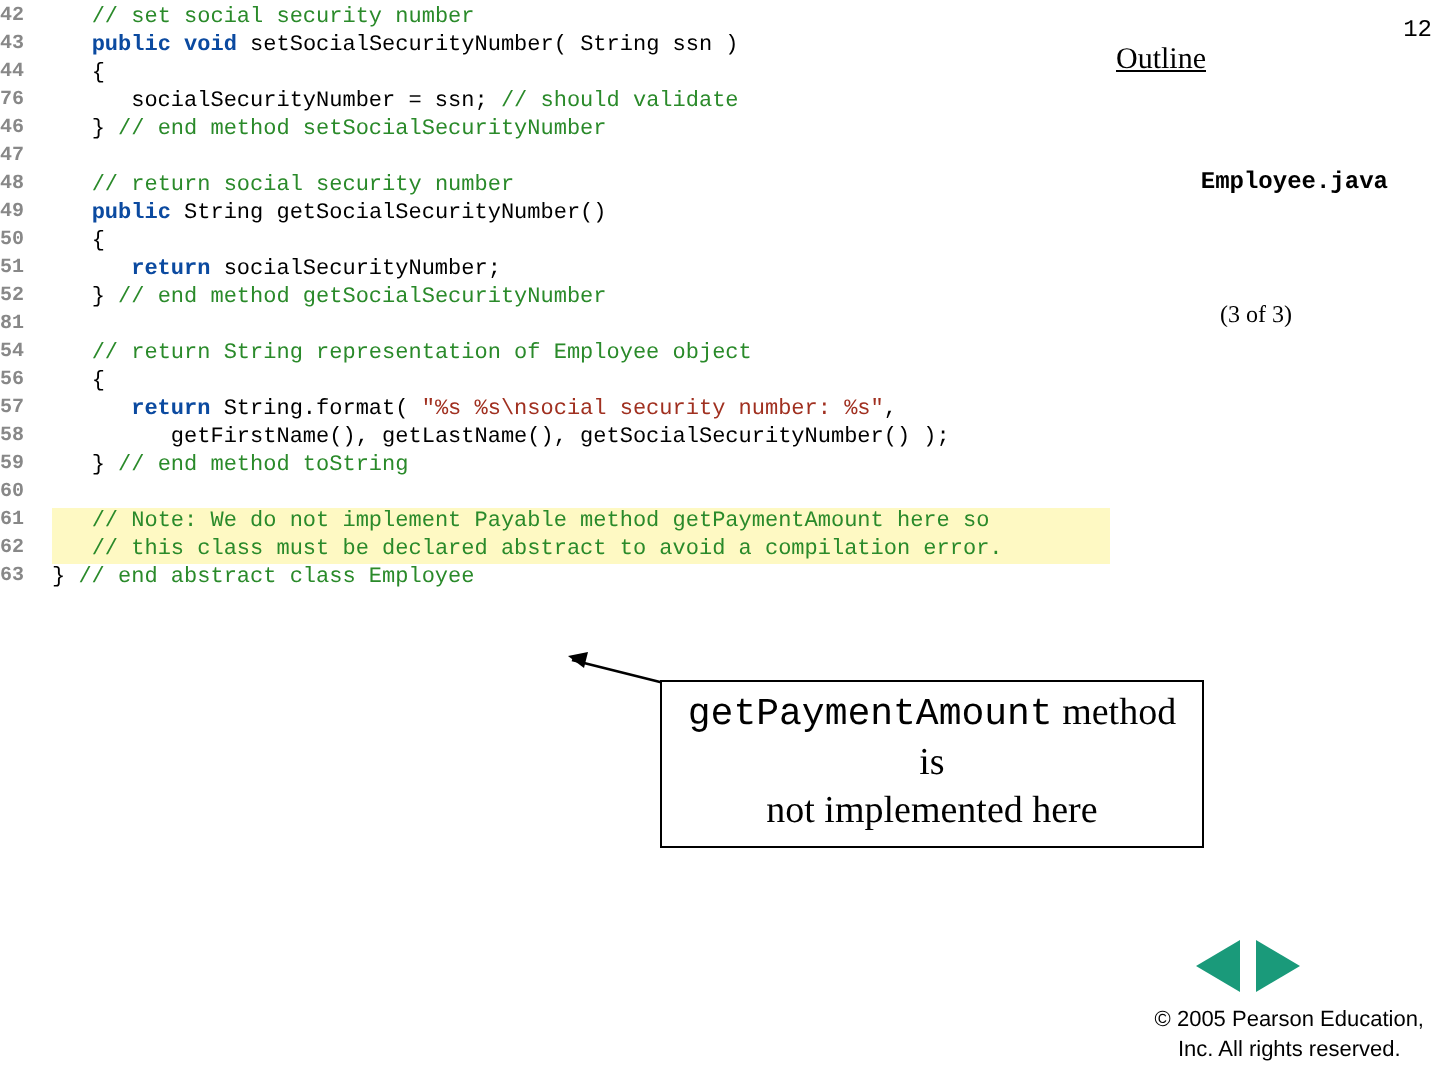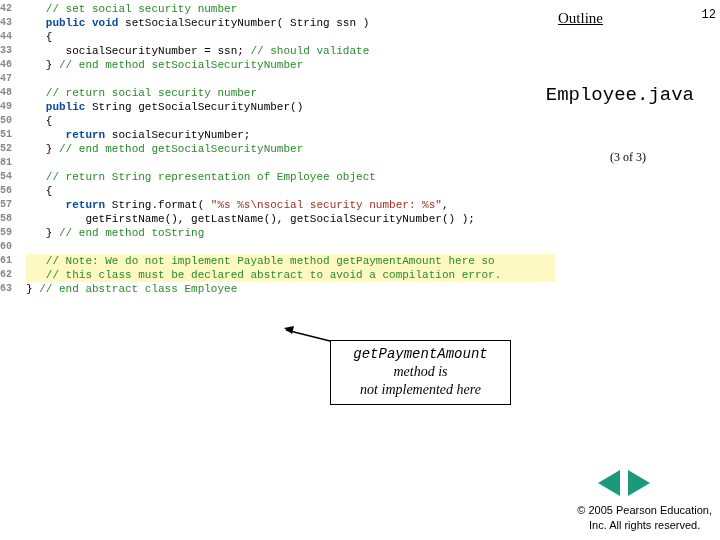--- a/index.html
+++ b/index.html
@@ -38,21 +38,21 @@
     flex: 1;
     white-space: pre;
   }
   .k-comment { color: #2a8a2a; }
   .k-keyword { color: #0b4aa0; font-weight: bold; }
   .k-plain   { color: #000; }
   .k-string  { color: #a03020; }
   .hl { background: #fef9c3; }
   .outline-box {
     position: absolute;
-    top: 10px;
+    top: 22px;
     right: 12px;
     width: 150px;
     font-family: Georgia, "Times New Roman", serif;
   }
   .outline-title {
     font-size: 15px;
     text-decoration: underline;
   }
   .page-num {
     position: absolute;
@@ -60,43 +60,42 @@
     right: 4px;
     font-size: 12px;
     font-family: Liberation Mono, monospace;
     text-align: center;
   }
   .filename {
     position: absolute;
     top: 84px;
     right: 26px;
     font-family: "Courier New", monospace;
-    font-size: 19px;
-    font-weight: normal;
+    font-size: 12px;
+    font-weight: bold;
   }
   .pageof {
     position: absolute;
     top: 150px;
     right: 74px;
     font-family: Georgia, serif;
     font-size: 12px;
   }
   .callout {
     position: absolute;
     top: 340px;
     left: 330px;
-    width: 181px;
+    width: 272px;
     border: 1px solid #000;
     background: #fff;
     font-family: Georgia, "Times New Roman", serif;
-    font-size: 14px;
+    font-size: 19px;
     padding: 4px 8px;
     text-align: center;
     line-height: 1.3;
-    font-style: italic;
   }
   .callout .mono { font-family: "Courier New", monospace; }
   .arrow {
     position: absolute;
     top: 328px;
     left: 280px;
     width: 70px;
     height: 20px;
   }
   .arrow svg { overflow: visible; }
@@ -133,21 +132,21 @@
   <div class="outline-title">Outline</div>
 </div>
 
 <div class="filename">Employee.java</div>
 <div class="pageof">(3 of 3)</div>
 
 <div class="code-area" id="code-area">
     <div class="code-line"><span class="lineno">42</span><span class="code"><span class="k-plain">   </span><span class="k-comment">// set social security number</span></span></div>
     <div class="code-line"><span class="lineno">43</span><span class="code"><span class="k-plain">   </span><span class="k-keyword">public void</span><span class="k-plain"> setSocialSecurityNumber( String ssn )</span></span></div>
     <div class="code-line"><span class="lineno">44</span><span class="code"><span class="k-plain">   </span><span class="k-plain">{</span></span></div>
-    <div class="code-line"><span class="lineno">33</span><span class="code"><span class="k-plain">      </span><span class="k-plain">socialSecurityNumber = ssn; </span><span class="k-comment">// should validate</span></span></div>
+    <div class="code-line"><span class="lineno">76</span><span class="code"><span class="k-plain">      </span><span class="k-plain">socialSecurityNumber = ssn; </span><span class="k-comment">// should validate</span></span></div>
     <div class="code-line"><span class="lineno">46</span><span class="code"><span class="k-plain">   </span><span class="k-plain">} </span><span class="k-comment">// end method setSocialSecurityNumber</span></span></div>
     <div class="code-line"><span class="lineno">47</span><span class="code"> </span></div>
     <div class="code-line"><span class="lineno">48</span><span class="code"><span class="k-plain">   </span><span class="k-comment">// return social security number</span></span></div>
     <div class="code-line"><span class="lineno">49</span><span class="code"><span class="k-plain">   </span><span class="k-keyword">public</span><span class="k-plain"> String getSocialSecurityNumber()</span></span></div>
     <div class="code-line"><span class="lineno">50</span><span class="code"><span class="k-plain">   </span><span class="k-plain">{</span></span></div>
     <div class="code-line"><span class="lineno">51</span><span class="code"><span class="k-plain">      </span><span class="k-keyword">return</span><span class="k-plain"> socialSecurityNumber;</span></span></div>
     <div class="code-line"><span class="lineno">52</span><span class="code"><span class="k-plain">   </span><span class="k-plain">} </span><span class="k-comment">// end method getSocialSecurityNumber</span></span></div>
     <div class="code-line"><span class="lineno">81</span><span class="code"> </span></div>
     <div class="code-line"><span class="lineno">54</span><span class="code"><span class="k-plain">   </span><span class="k-comment">// return String representation of Employee object</span></span></div>
     <div class="code-line"><span class="lineno">56</span><span class="code"><span class="k-plain">   </span><span class="k-plain">{</span></span></div>

